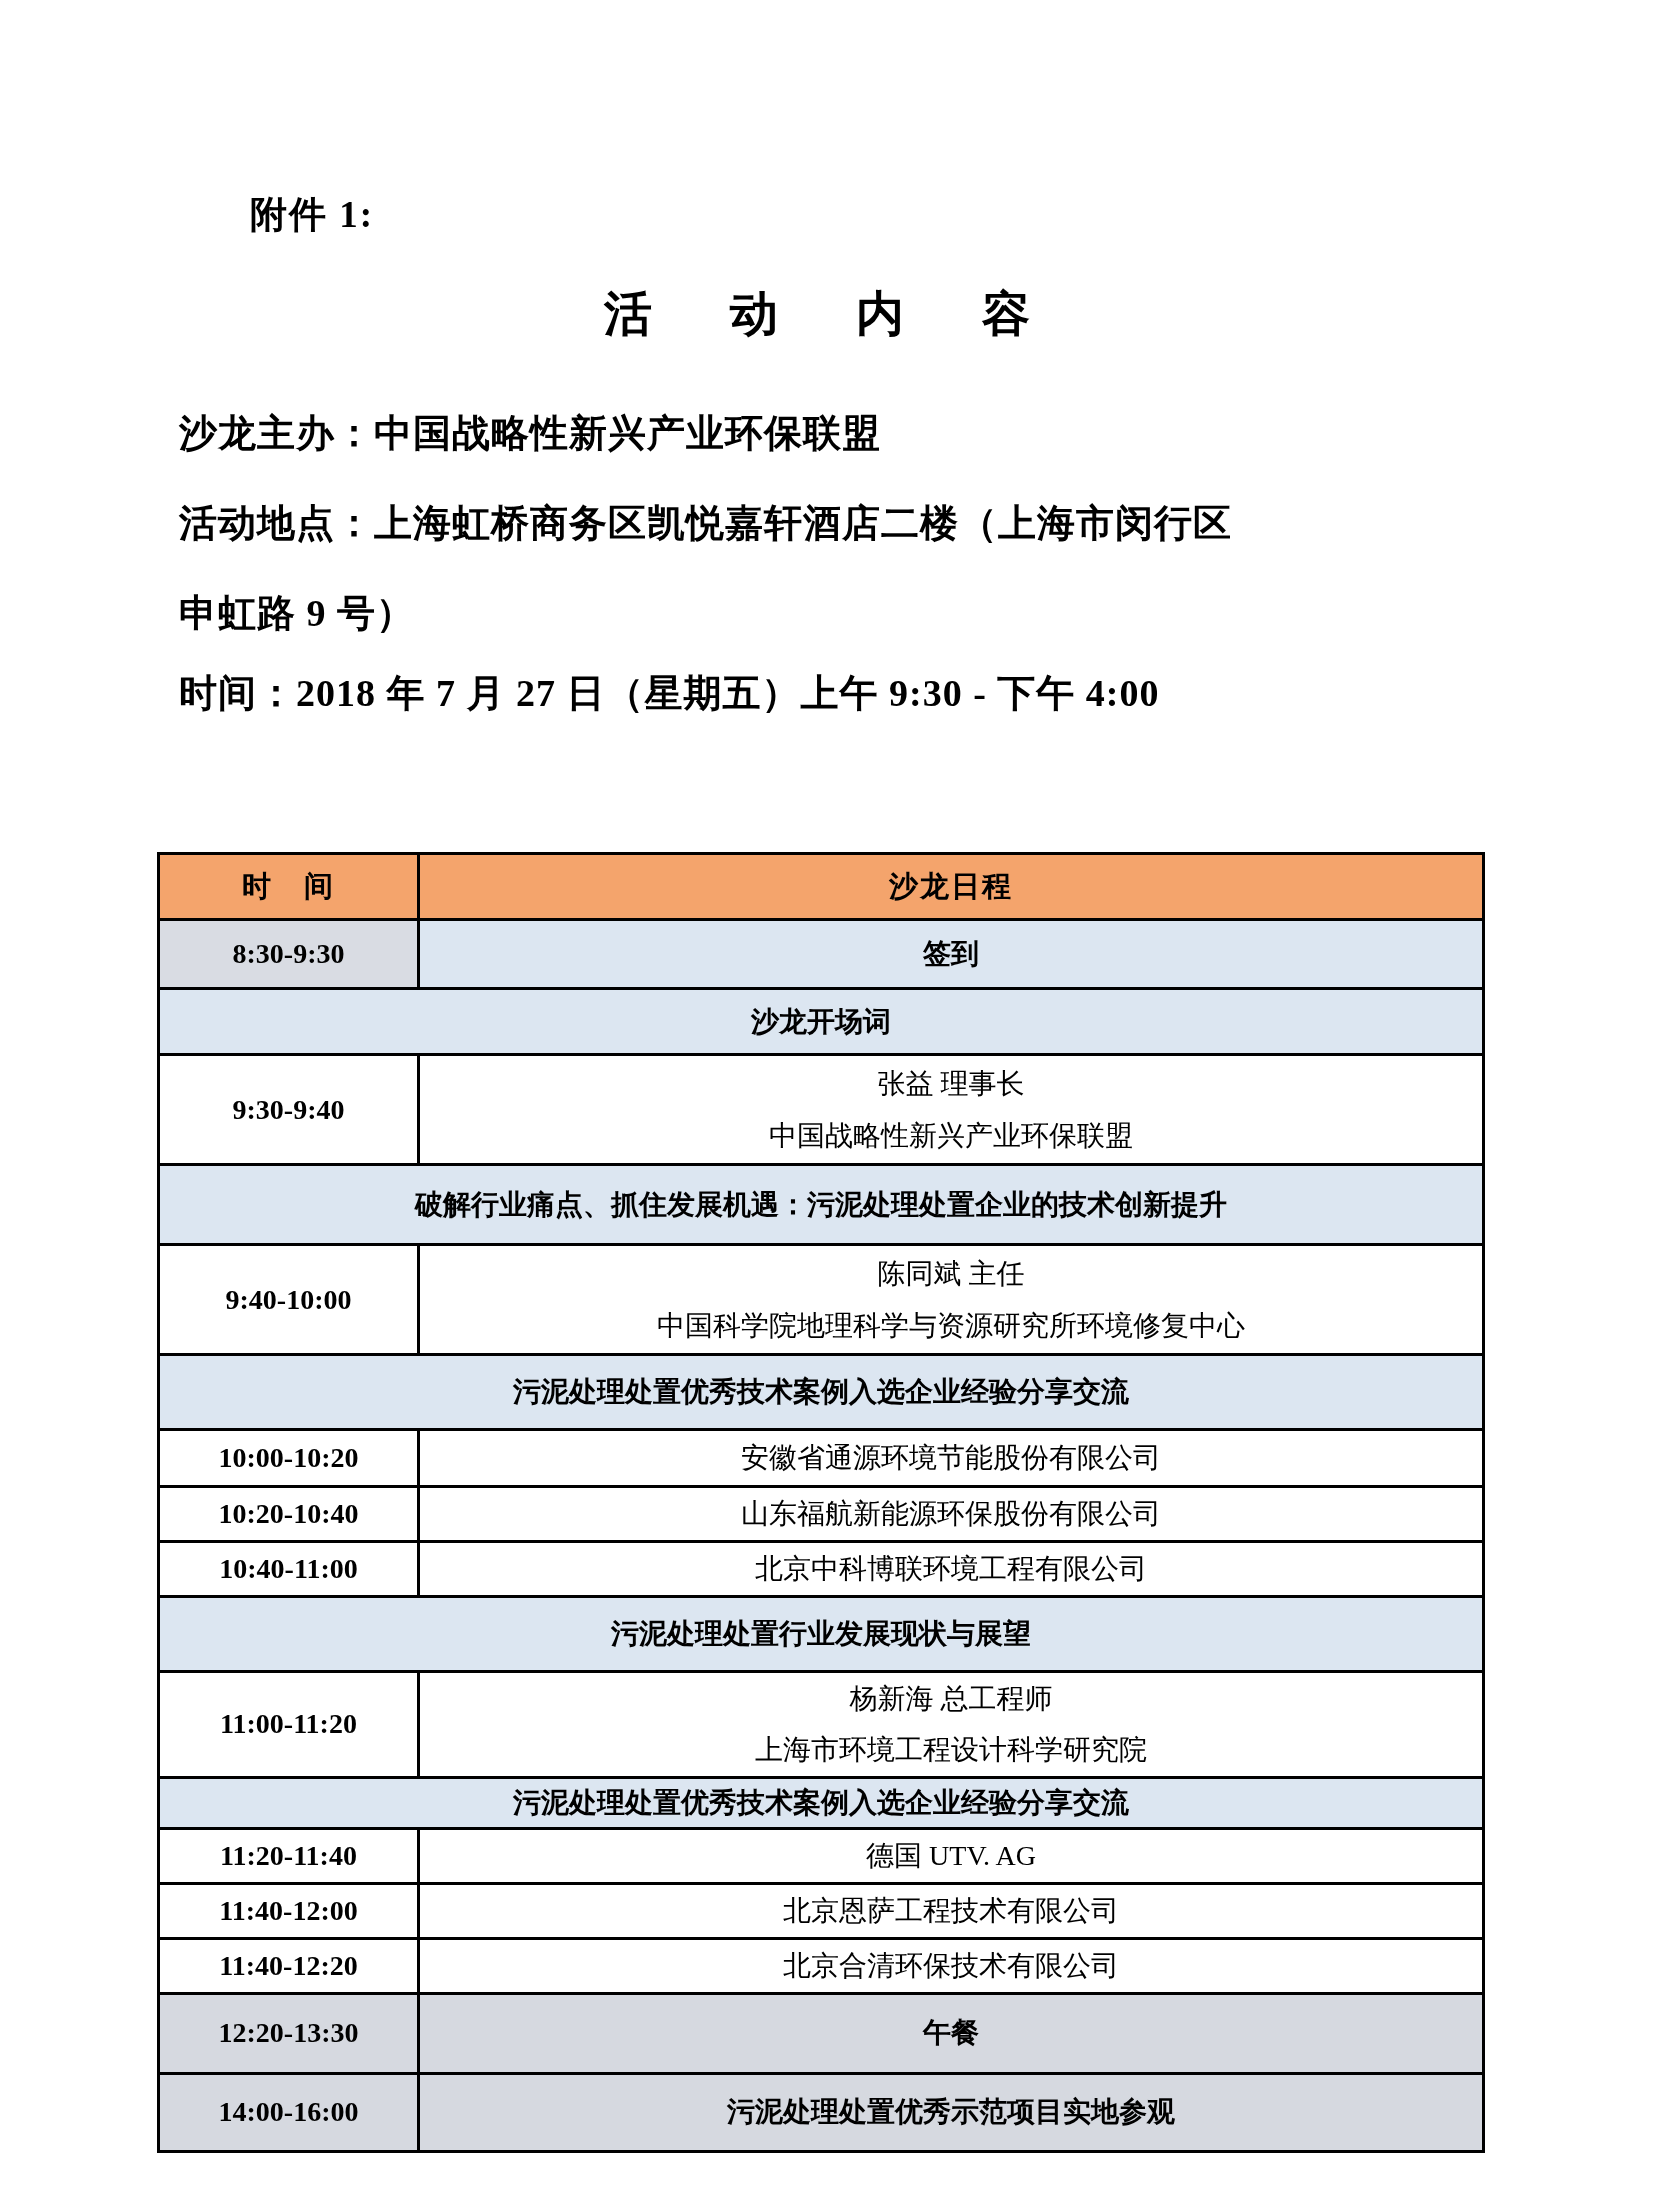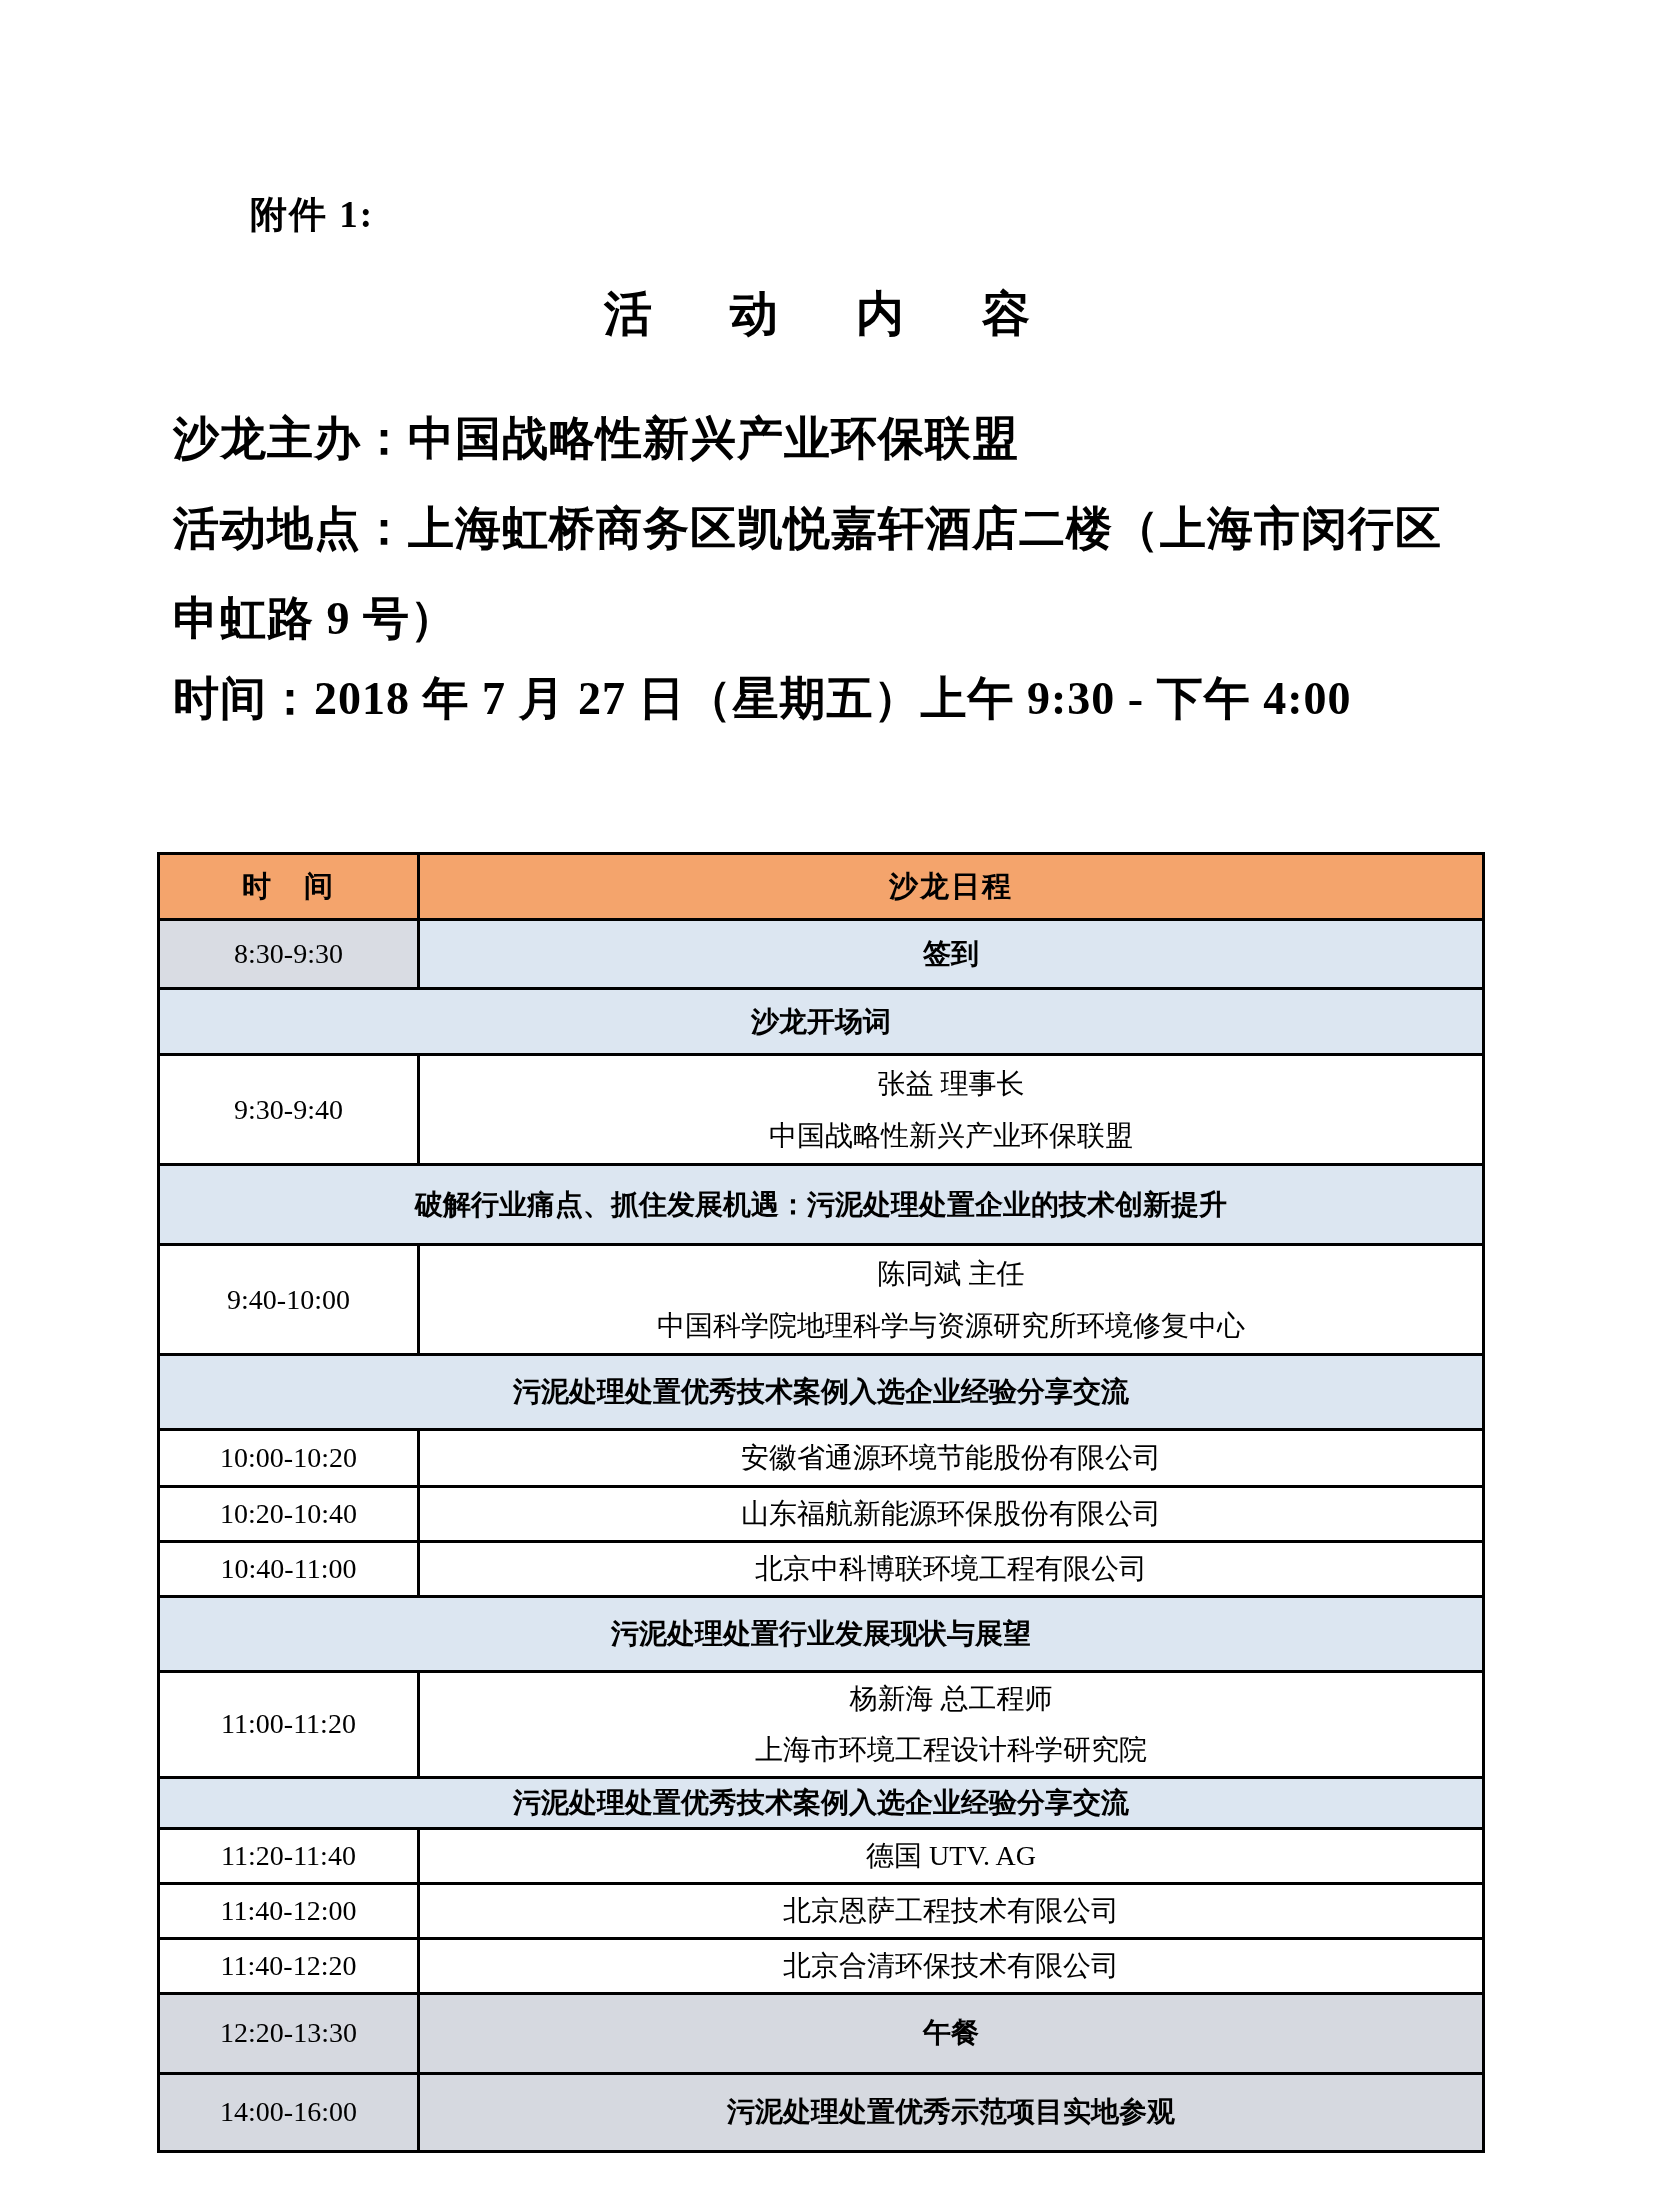--- a/index.html
+++ b/index.html
@@ -16,22 +16,22 @@
   .attachment{
     position:absolute;left:250px;top:190px;
     font-size:37px;font-weight:bold;letter-spacing:2px;
   }
   .doc-title{
     position:absolute;left:0;top:282px;width:1654px;
     text-align:center;font-size:48px;font-weight:bold;
     letter-spacing:20px;word-spacing:26px;
   }
   .info-line{
-    position:absolute;left:173px;width:1330px;
-    font-size:46px;font-weight:bold;letter-spacing:1px;
+    position:absolute;left:179px;width:1330px;
+    font-size:38px;font-weight:bold;letter-spacing:1px;
     white-space:nowrap;
   }
   .info-0{top:408px;}
   .info-1{top:498px;}
   .info-2{top:588px;}
   .info-3{top:668px;}
 
   table.schedule{
     position:absolute;left:157px;top:852px;
     width:1328px;
@@ -48,21 +48,21 @@
   }
   th.hdr{
     background:var(--header-bg);
     font-weight:bold;font-size:29px;
     letter-spacing:2px;
   }
   td.section{
     background:var(--section-bg);
     font-weight:bold;
   }
-  td.time{font-weight:normal;margin-left:19px;}
+  td.time{font-weight:bold;margin-left:19px;}
   .blue{background:var(--section-bg);margin-left:16px;}
   .gray{background:var(--time-gray);}
   .gray2{background:var(--lunch-gray);}
   .bold{font-weight:bold;}
   td.top{vertical-align:top;padding-top:4px;}
   td.content div{line-height:1.85;}
 </style>
 </head>
 <body style="--header-bg: #F4A46C; --section-bg: #DCE6F1; --time-gray: #D9DCE3; --lunch-gray: #D6D9E0;">
 

